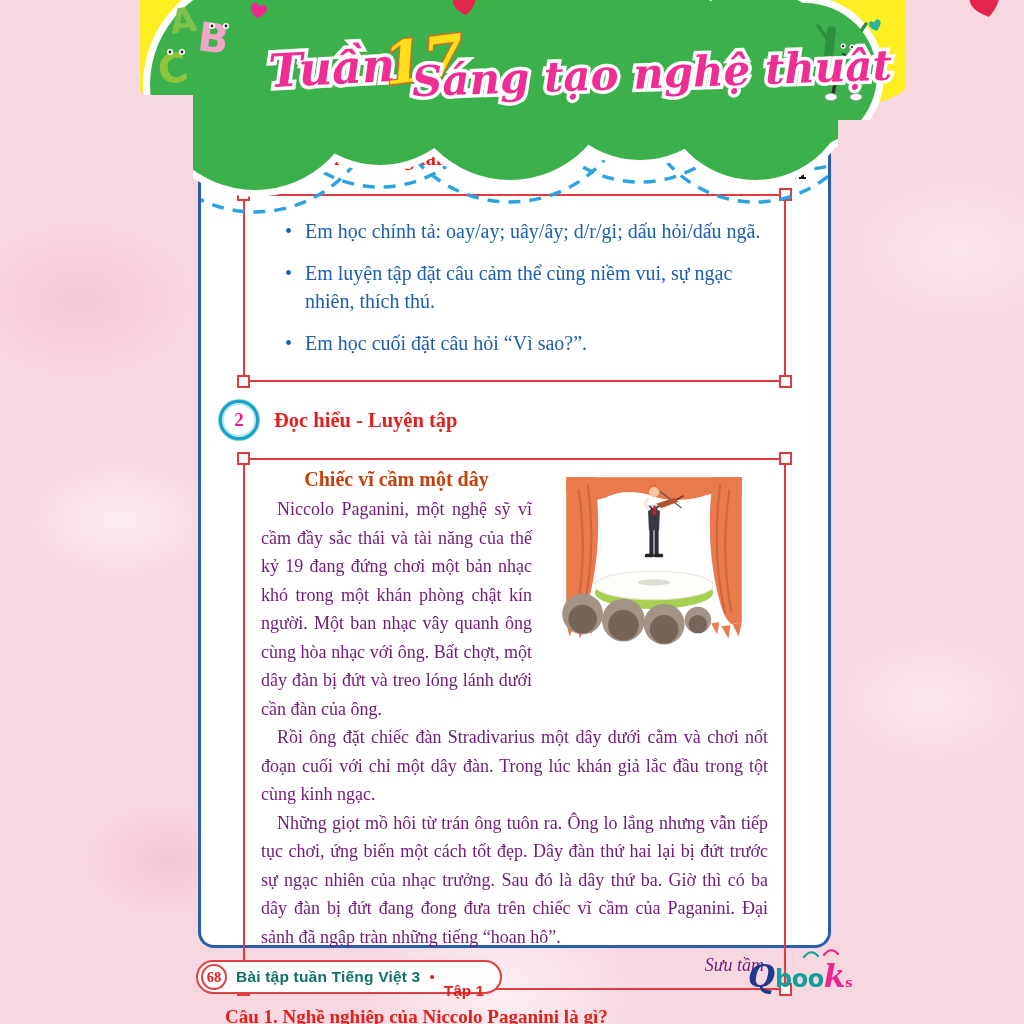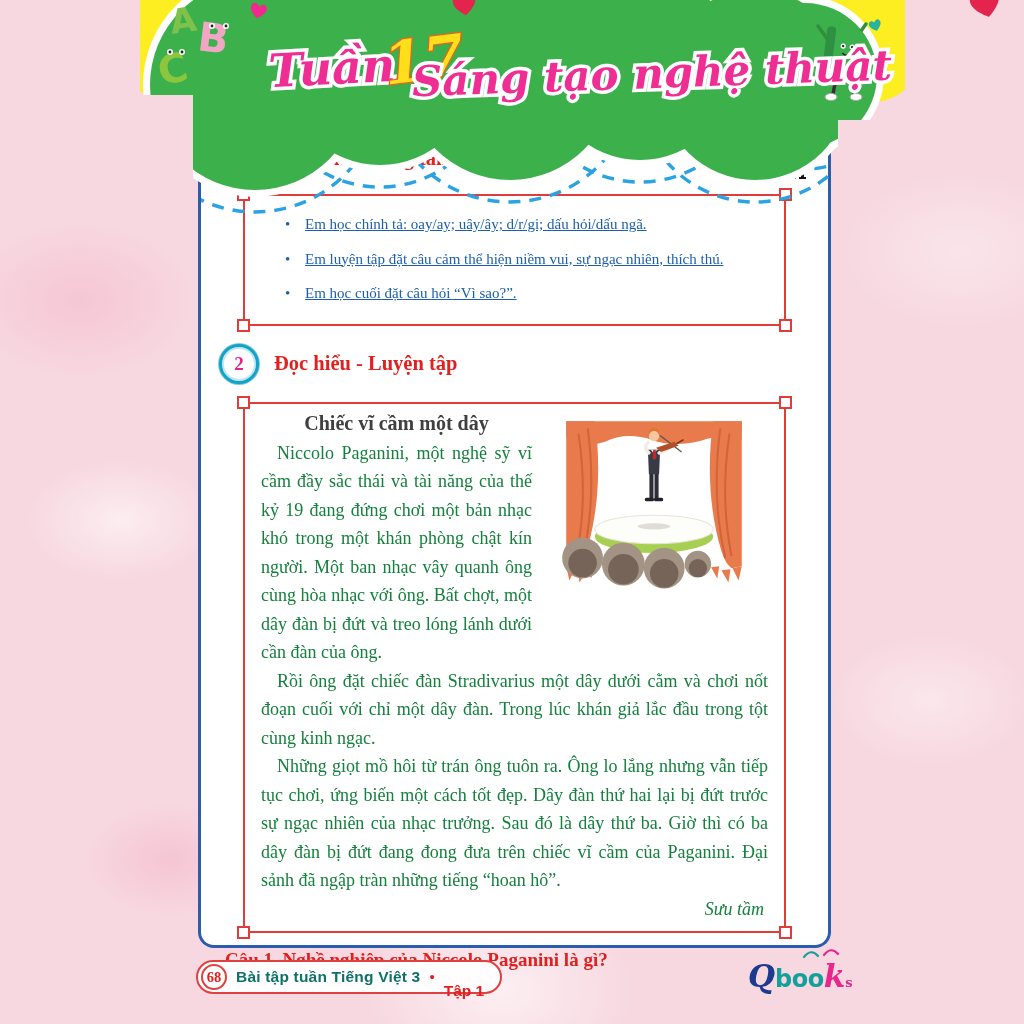--- a/index.html
+++ b/index.html
@@ -29,27 +29,27 @@
     display:flex;align-items:center;justify-content:center;
     color:#e5218a;font-weight:bold;font-size:19px;
   }
   .section-title{color:#e0211f;font-weight:bold;font-size:20.5px;}
   
   .redbox{position:relative;margin:16px 42px 0 42px;border:2.5px solid #e13b3b;border-radius:2px;padding:8px 16px 10px 14px;}
   .orn{position:absolute;width:9px;height:9px;border:2px solid #e13b3b;background:#fff;}
   .orn.tl{top:-8px;left:-8px}.orn.tr{top:-8px;right:-8px}
   .orn.bl{bottom:-8px;left:-8px}.orn.br{bottom:-8px;right:-8px}
   .redbox ul{margin:2px 0;padding:0 0 0 46px;list-style:none;}
-  .redbox li{position:relative;color:#1c5fae;font-size:15px;line-height:28.5px;margin:6px 0;text-decoration:underline;}
+  .redbox li{position:relative;color:#1c5fae;font-size:20px;line-height:28.5px;margin:13px 0;}
   .redbox li::before{content:"•";position:absolute;left:-20px;color:#1c5fae;}
   
   .story{margin-top:18px;padding:6px 16px 8px 16px;min-height:434px;}
   .story-illustration{float:right;width:228px;height:208px;margin:2px 0 4px 8px;display:flex;justify-content:center;align-items:flex-start;}
-  .story-title{margin:2px 0 4px 0;text-align:center;color:#404040;font-size:20px;font-weight:bold;}
-  .story p{margin:0;color:#15803d;font-size:18px;line-height:28.5px;text-align:justify;text-indent:16px;}
+  .story-title{margin:2px 0 4px 0;text-align:center;color:#c2410c;font-size:20px;font-weight:bold;}
+  .story p{margin:0;color:#701a75;font-size:18px;line-height:28.5px;text-align:justify;text-indent:16px;}
   .story .src{text-align:right;font-style:italic;text-indent:0;margin-right:4px;}
   
   .question{margin:16px 24px 0 24px;}
   .q-prompt{color:#e0211f;font-weight:bold;font-size:19px;}
   
   .qr{position:absolute;left:550px;top:124px;width:58px;height:58px;background:#fff;padding:3px;box-sizing:border-box;z-index:7;}
   .qr-grid{display:grid;width:52px;height:52px;grid-template-columns:repeat(21,1fr);grid-auto-rows:1fr;}
   .qr-grid span.on{background:#151515;}
   
   .footer-pill{
@@ -79,21 +79,21 @@
     <div class="section-title">Kiến thức trọng tâm</div>
   </div>
 
   <div class="redbox">
     <i class="orn tl"></i>
     <i class="orn tr"></i>
     <i class="orn bl"></i>
     <i class="orn br"></i>
     <ul>
       <li>Em học chính tả: oay/ay; uây/ây; d/r/gi; dấu hỏi/dấu ngã.</li>
-      <li>Em luyện tập đặt câu cảm thể hiện niềm vui, sự ngạc nhiên, thích thú.</li>
+      <li>Em luyện tập đặt câu cảm thể cùng niềm vui, sự ngạc nhiên, thích thú.</li>
       <li>Em học cuối đặt câu hỏi “Vì sao?”.</li>
     </ul>
   </div>
 
   <div class="section-row" style="margin-top:18px">
     <div class="badge">2</div>
     <div class="section-title">Đọc hiểu - Luyện tập</div>
   </div>
 
   <div class="redbox story">

